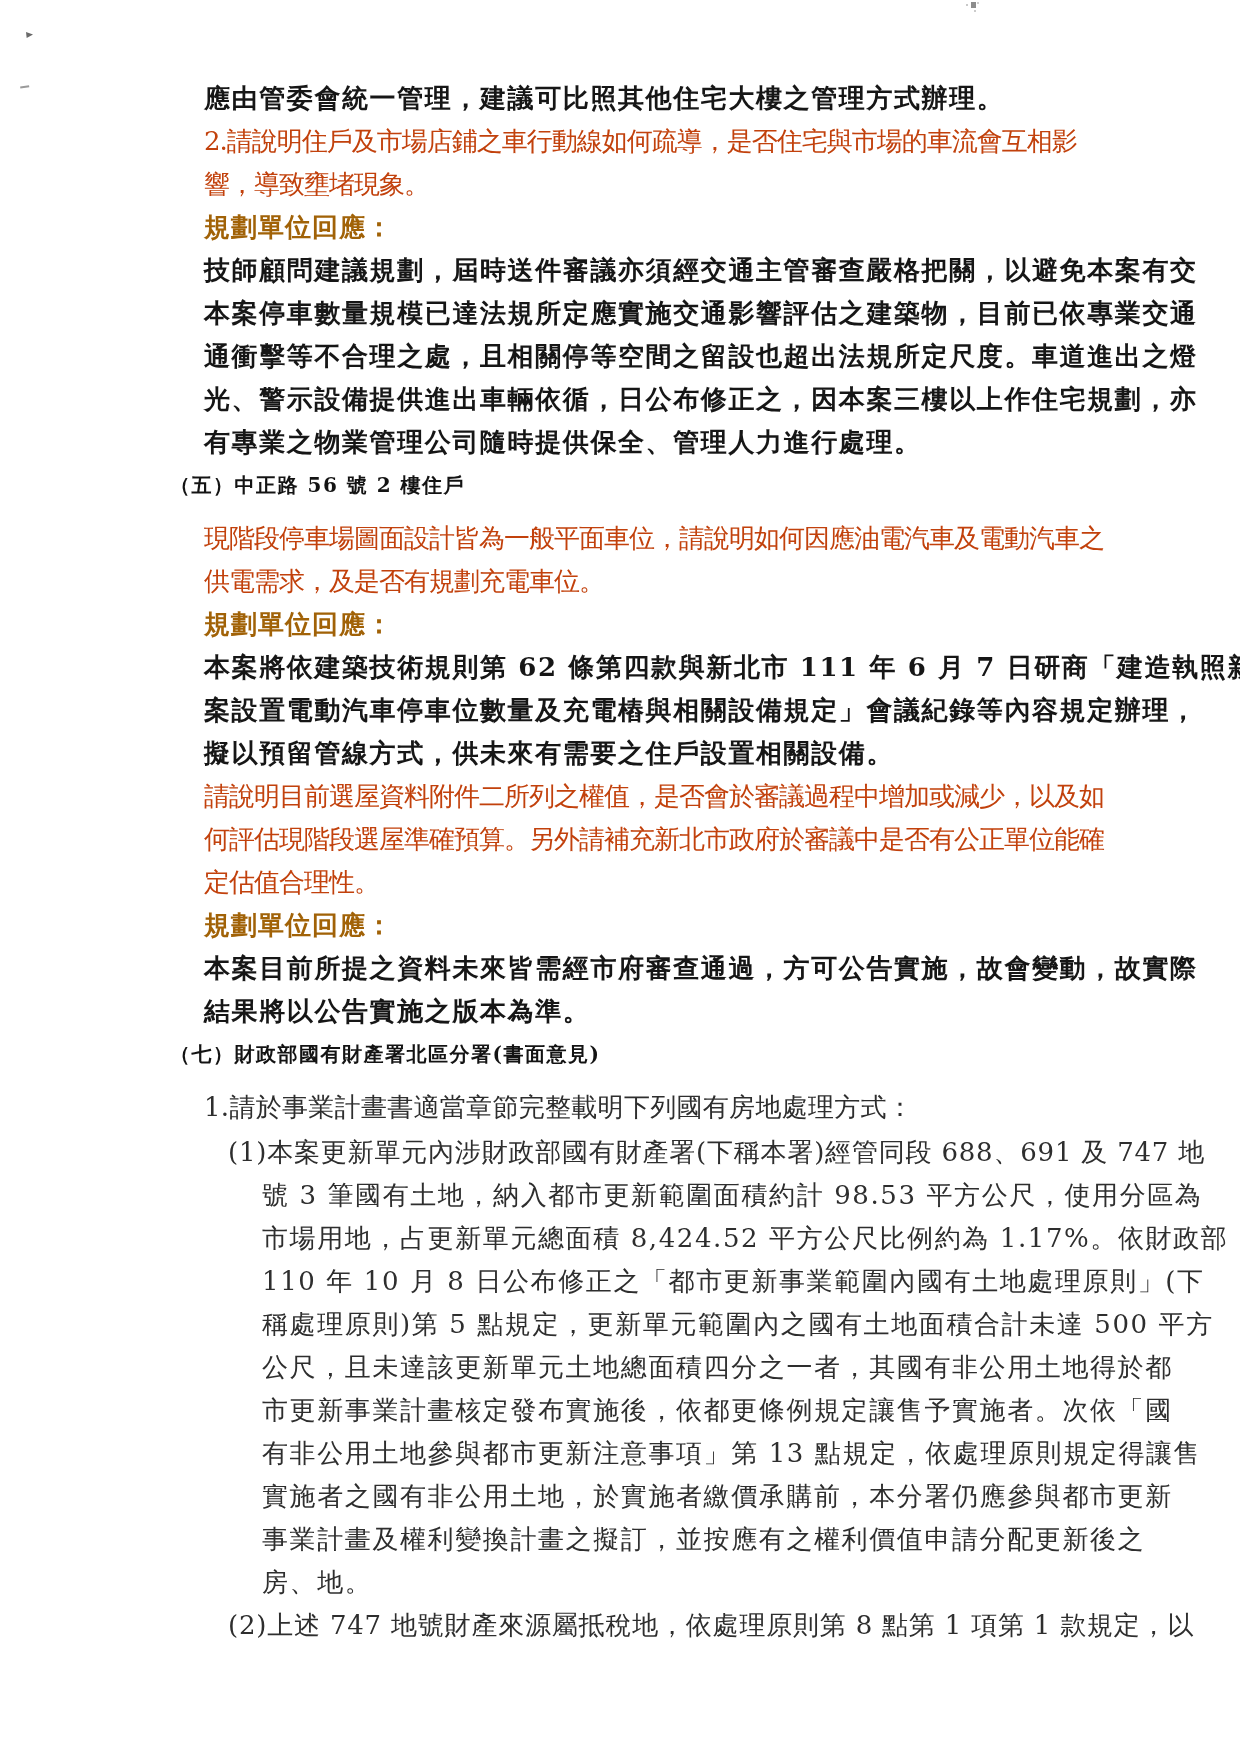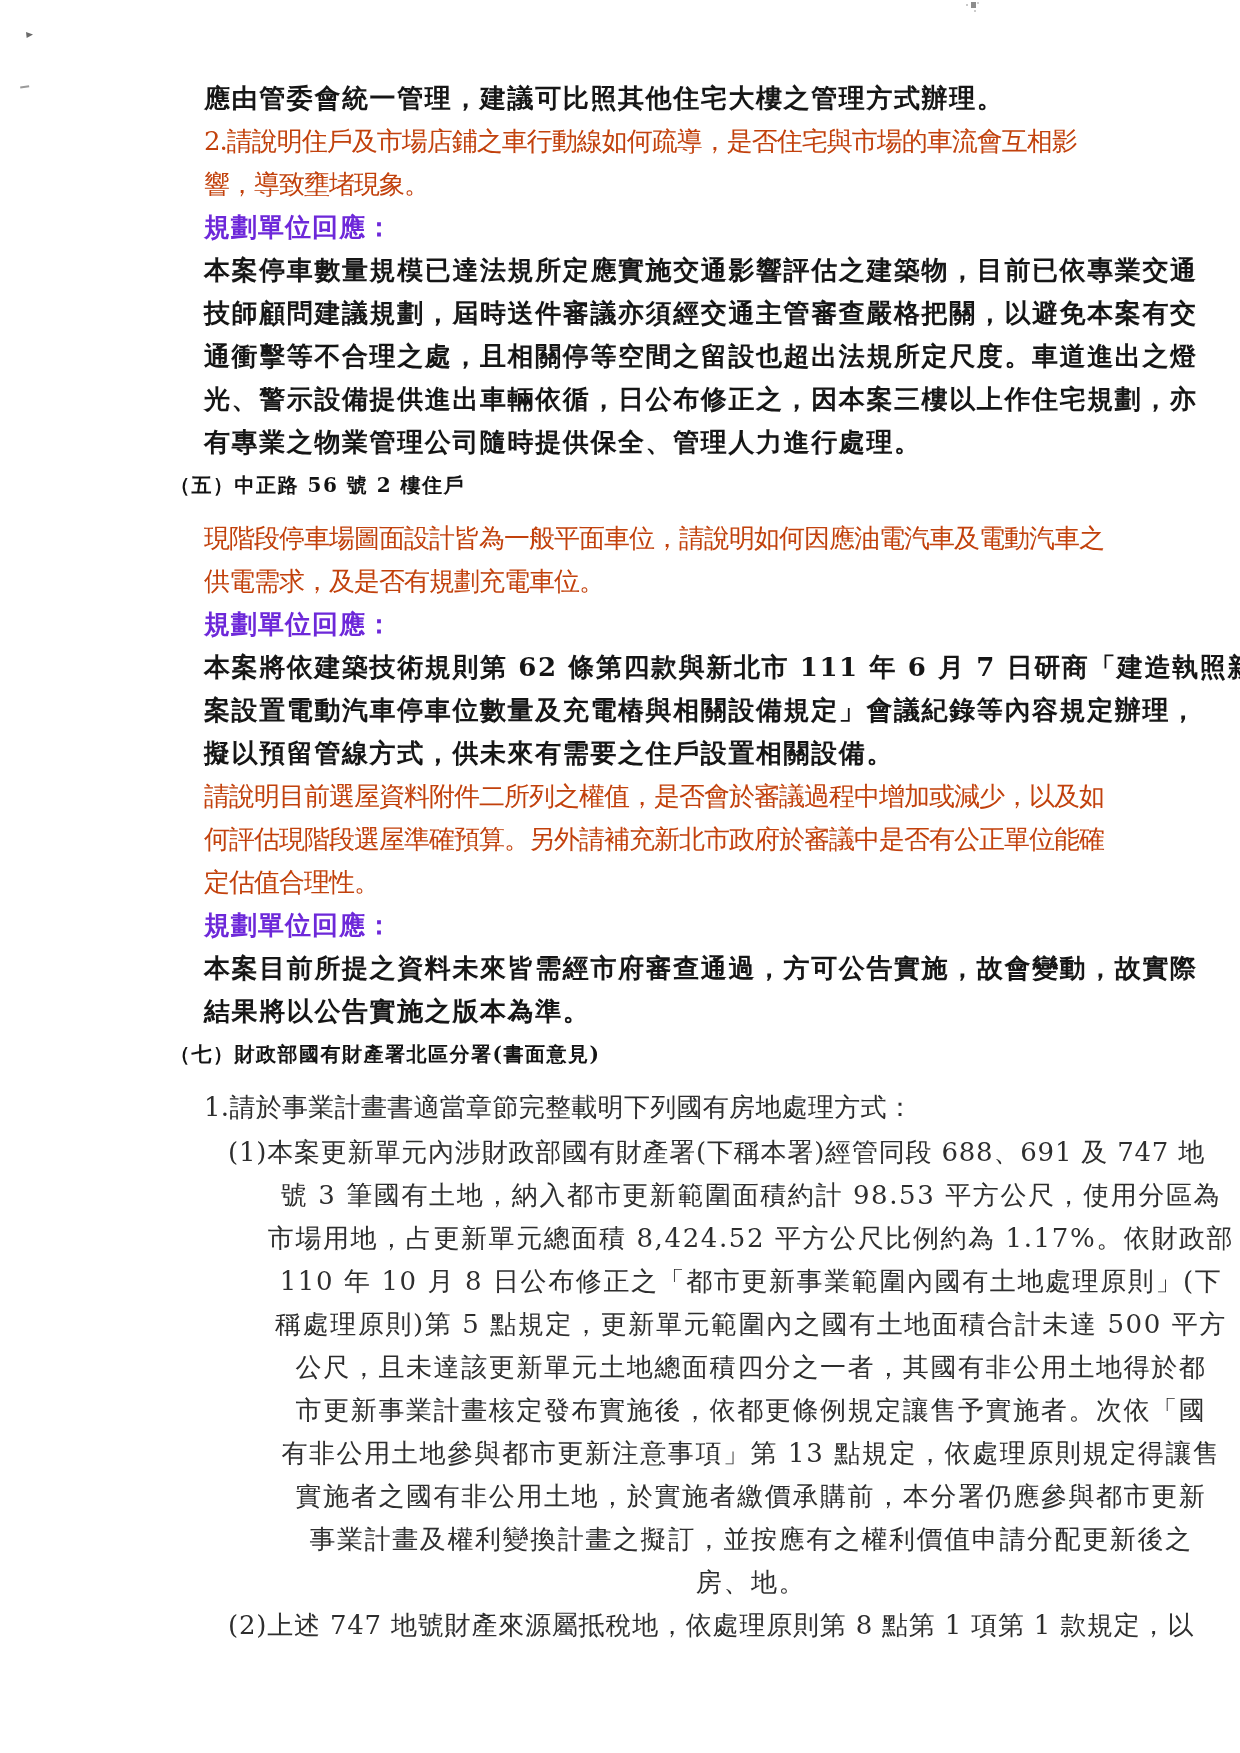--- a/index.html
+++ b/index.html
@@ -40,35 +40,34 @@
   .role-response {
     margin-left: 204px;
     font-weight: 700;
     letter-spacing: 1.6px;
     color: #161616;
   }
   .role-label {
     margin-left: 204px;
     font-weight: 700;
     letter-spacing: 1px;
-    color: #6d28d9;
+    color: #a16207;
   }
   .role-item {
     margin-left: 204px;
     letter-spacing: 0.3px;
     margin-bottom: 2px;
   }
   .role-sub {
     margin-left: 228px;
     letter-spacing: 0.8px;
   }
   .role-subc {
     margin-left: 262px;
     letter-spacing: 1.6px;
-    text-align: center;
   }
   
   .speck {
     position: absolute;
   }
   .speck-1 {
     left: 26px; top: 31px;
     width: 7px; height: 7px;
     background: #6a6a6a;
     clip-path: polygon(0 15%, 100% 50%, 10% 100%);
@@ -106,22 +105,22 @@
 
 <div class="page">
   <div class="speck speck-1"></div>
   <div class="speck speck-2"></div>
   <div class="speck speck-3"></div>
   <div class="lines">
       <div class="line role-response">應由管委會統一管理，建議可比照其他住宅大樓之管理方式辦理。</div>
       <div class="line role-question">2.請說明住戶及市場店鋪之車行動線如何疏導，是否住宅與市場的車流會互相影</div>
       <div class="line role-question">響，導致壅堵現象。</div>
       <div class="line role-label">規劃單位回應：</div>
+      <div class="line role-response">技師顧問建議規劃，屆時送件審議亦須經交通主管審查嚴格把關，以避免本案有交</div>
       <div class="line role-response">本案停車數量規模已達法規所定應實施交通影響評估之建築物，目前已依專業交通</div>
-      <div class="line role-response">技師顧問建議規劃，屆時送件審議亦須經交通主管審查嚴格把關，以避免本案有交</div>
       <div class="line role-response">通衝擊等不合理之處，且相關停等空間之留設也超出法規所定尺度。車道進出之燈</div>
       <div class="line role-response">光、警示設備提供進出車輛依循，日公布修正之，因本案三樓以上作住宅規劃，亦</div>
       <div class="line role-response">有專業之物業管理公司隨時提供保全、管理人力進行處理。</div>
       <div class="line role-heading">（五）中正路 56 號 2 樓住戶</div>
       <div class="line role-question">現階段停車場圖面設計皆為一般平面車位，請說明如何因應油電汽車及電動汽車之</div>
       <div class="line role-question">供電需求，及是否有規劃充電車位。</div>
       <div class="line role-label">規劃單位回應：</div>
       <div class="line role-response">本案將依建築技術規則第 62 條第四款與新北市 111 年 6 月 7 日研商「建造執照新建</div>
       <div class="line role-response">案設置電動汽車停車位數量及充電樁與相關設備規定」會議紀錄等內容規定辦理，</div>
       <div class="line role-response">擬以預留管線方式，供未來有需要之住戶設置相關設備。</div>

